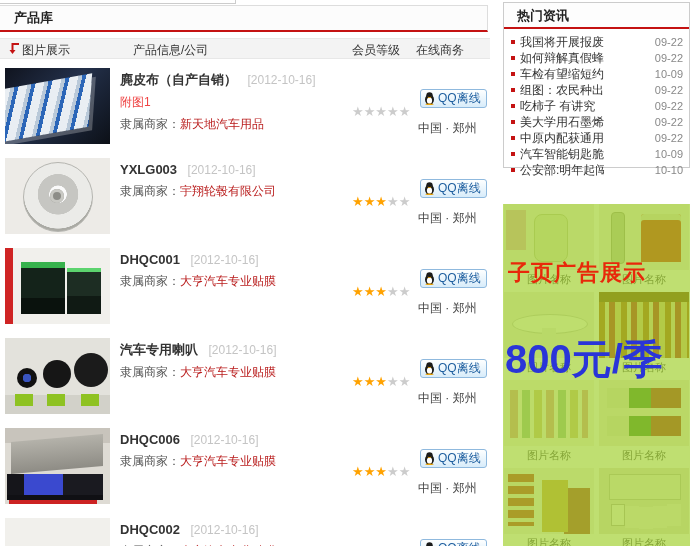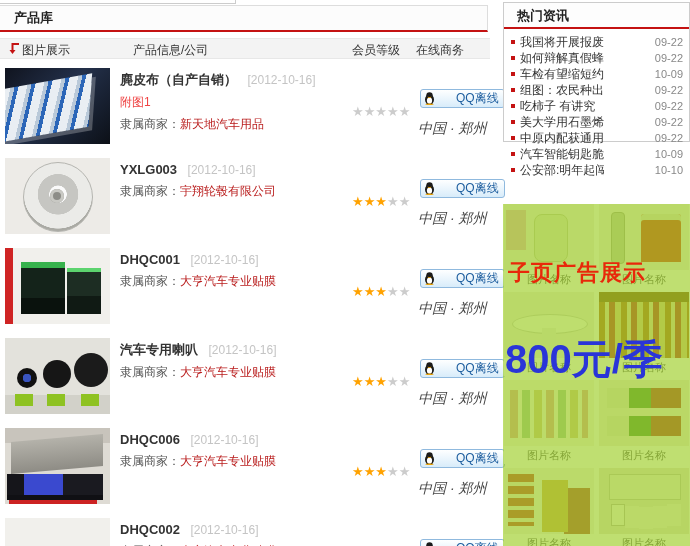--- a/index.html
+++ b/index.html
@@ -28,25 +28,25 @@
                    overflow:hidden; background:#eee; }
   .p-info { position:absolute; left:120px; top:8px; width:235px; }
   .p-title { font-size:13px; font-weight:bold; color:#333; cursor:pointer; }
   .p-date { font-size:12px; color:#c4c4c4; margin-left:6px;text-align:center; }
   .p-extra { margin-top:5px; font-size:12px; color:#ef4444; }
   .p-merchant { margin-top:5px; font-size:12px; color:#555; }
   .m-link { color:#b91c1c; text-decoration:none; cursor:pointer; }
   .p-stars { position:absolute; left:352px; top:42px; font-size:13px; letter-spacing:0px; }
   .star { color:#ccc; } .star.on { color:#ffa200; }
   .qq-btn { position:absolute; left:420px; top:27px; height:19px; padding:0 5px 0 3px;
-            display:flex; align-items:center; gap:21px;
+            display:flex; align-items:center; gap:3px;
             border:1px solid #8fb9de; border-radius:3px;
             background:linear-gradient(#feffff,#d8ecfa); cursor:pointer; }
   .qq-btn span { font-size:12px; color:#1c5d9e; white-space:nowrap; }
-  .p-loc { position:absolute; left:418px; top:58px; font-size:14px; color:#444; white-space:nowrap;font-style:italic; }
+  .p-loc { position:absolute; left:418px; top:58px; font-size:12px; color:#444; white-space:nowrap; }
 
   
   .img-suede { background:linear-gradient(135deg,#10141f 0%,#23304a 45%,#0c1017 100%); }
   .img-suede::before { content:""; position:absolute; left:-6px; top:14px; width:92px; height:52px;
      background:repeating-linear-gradient(100deg,#e9eef3 0 9px,#b9c9d9 9px 13px,#2b66b8 13px 17px);
      transform:rotate(-10deg) skewX(-14deg); box-shadow:4px 4px 0 rgba(255,255,255,.25); }
   .img-wheel { background:#edebe7; }
   .img-wheel::before { content:""; position:absolute; left:18px; top:4px; width:68px; height:68px;
      border-radius:50%; border:1px solid #b5b5b0;
      background:radial-gradient(circle at 50% 46%,#fafafa 0 17%,#c6c6c2 18% 40%,#ebebe8 41% 68%,#aaaaa4 69% 100%); }
@@ -68,21 +68,21 @@
      background:linear-gradient(#b4b2aa,#8e8c85); transform:skewY(-5deg); }
   .img-stereo::after { content:""; position:absolute; left:2px; top:46px; width:96px; height:26px;
      background:linear-gradient(90deg,#15151a 0 18%,#3a49cf 18% 58%,#1a1a20 58%);
      box-shadow:inset 0 -5px 0 #101014, -2px 8px 0 -4px #c22; }
   .img-partial { background:linear-gradient(#f1f0ec 0 70%,#e6e5e0 70%); }
   .img-partial::before { content:""; position:absolute; left:34px; top:52px; width:46px; height:46px;
      border-radius:50%; background:#23232a; }
 
   
   .right-panel { position:absolute; left:503px; top:0; width:187px; }
-  .news-box { position:absolute; left:0; top:2px; width:187px; height:140px;
+  .news-box { position:absolute; left:0; top:2px; width:187px; height:166px;
               border:1px solid #ccc; background:#fff; }
   .news-header { height:26px; background:#fdfdfd; border-bottom:2px solid #c41212; }
   .news-header span { display:inline-block; padding-left:13px; line-height:25px;
                       font-size:13px; font-weight:bold; color:#222; }
   .news-list { list-style:none; padding:5px 6px 0 7px; }
   .news-item { display:flex; align-items:center; height:16px; cursor:pointer; }
   .bullet { width:4px; height:4px; background:#c41212; margin-right:5px; flex:none; }
   .news-text { flex:1; font-size:12px; color:#333; white-space:nowrap; overflow:hidden; }
   .news-date { flex:none; font-size:11px; color:#888; margin-left:3px;padding-left:48px; }
 

